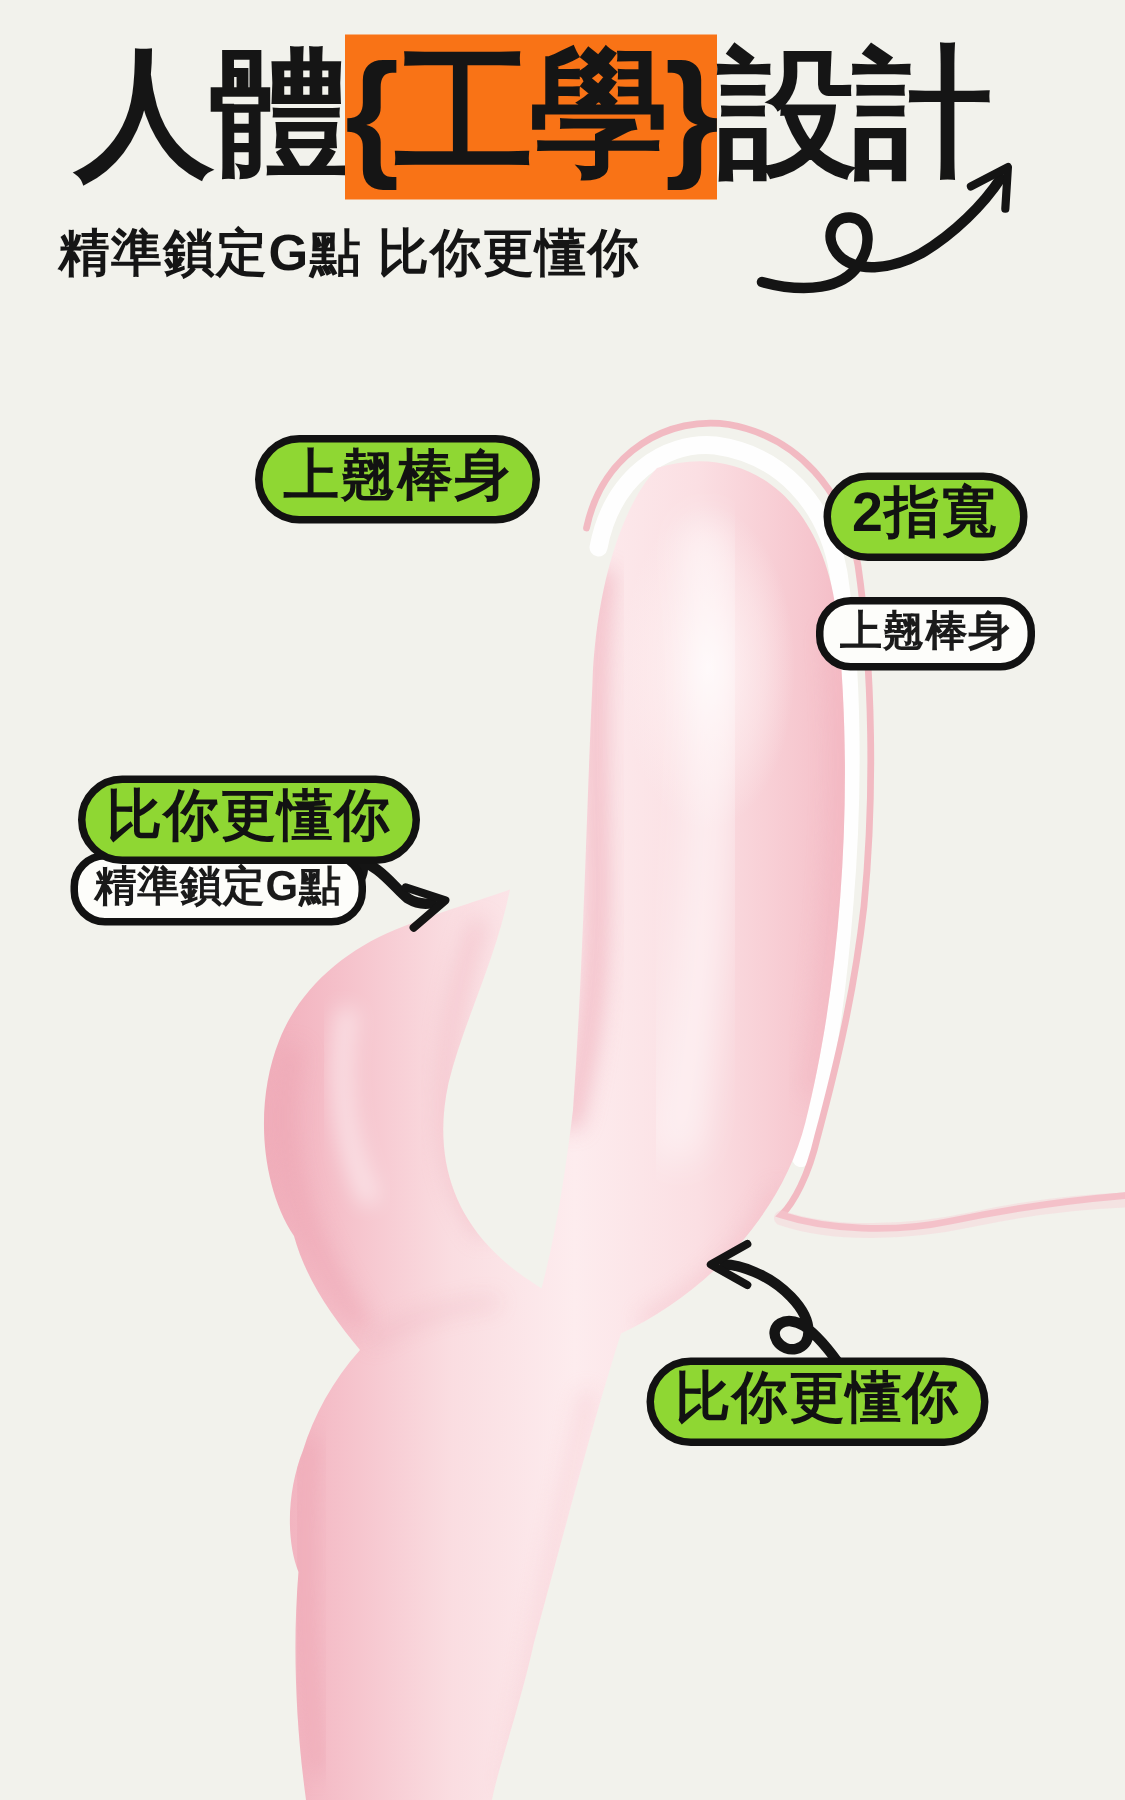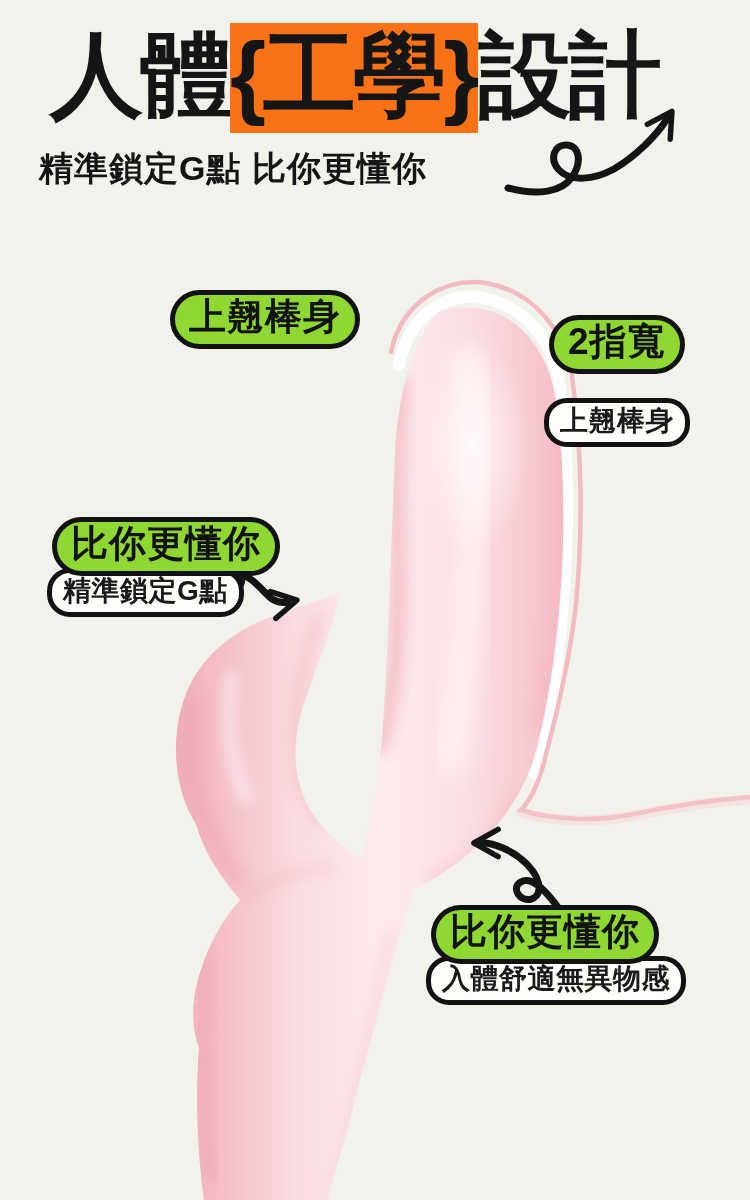--- a/index.html
+++ b/index.html
@@ -165,16 +165,15 @@
     <span class="desc">上翹棒身</span>
   </div>
 
   <div class="callout c-head">
     <span class="tag">比你更懂你</span>
     <span class="desc">精準鎖定G點</span>
   </div>
 
   <div class="callout c-waist">
     <span class="tag">比你更懂你</span>
-    <span class="desc">入體舒適無異物感</span>
   </div>
 
 </div>
 
 </body></html>

